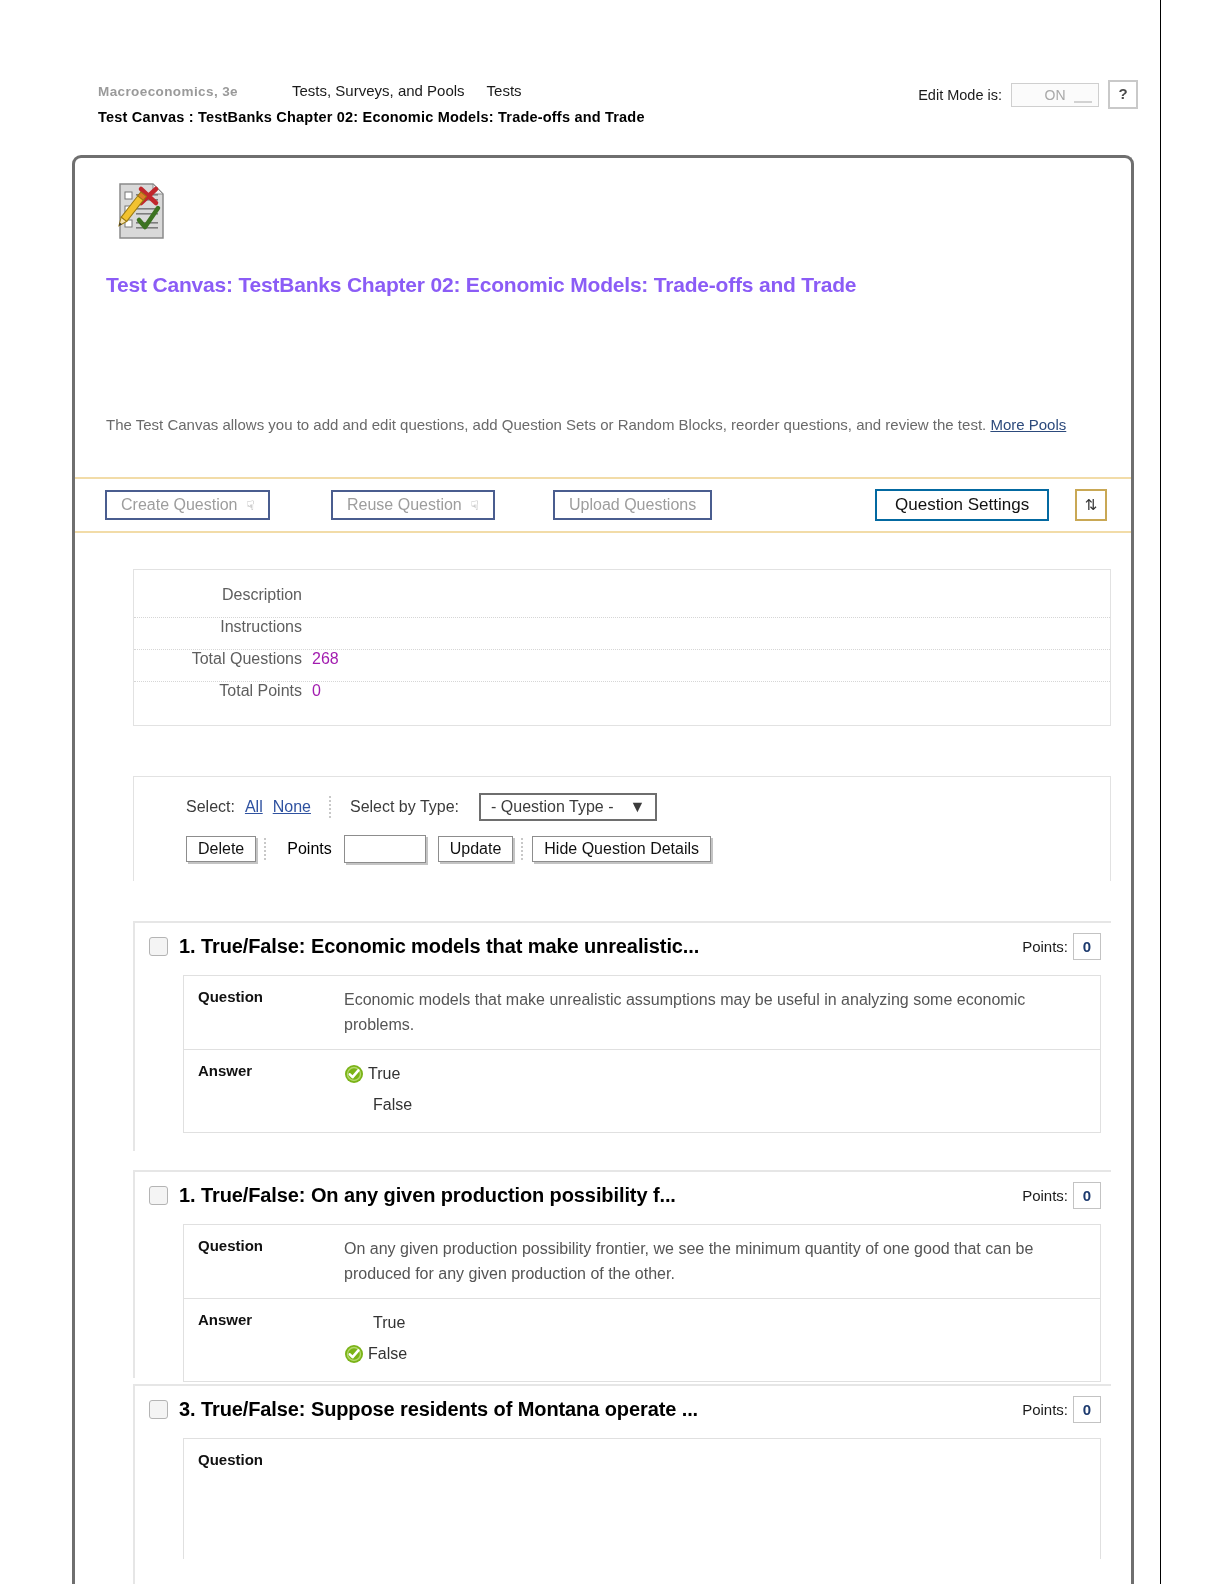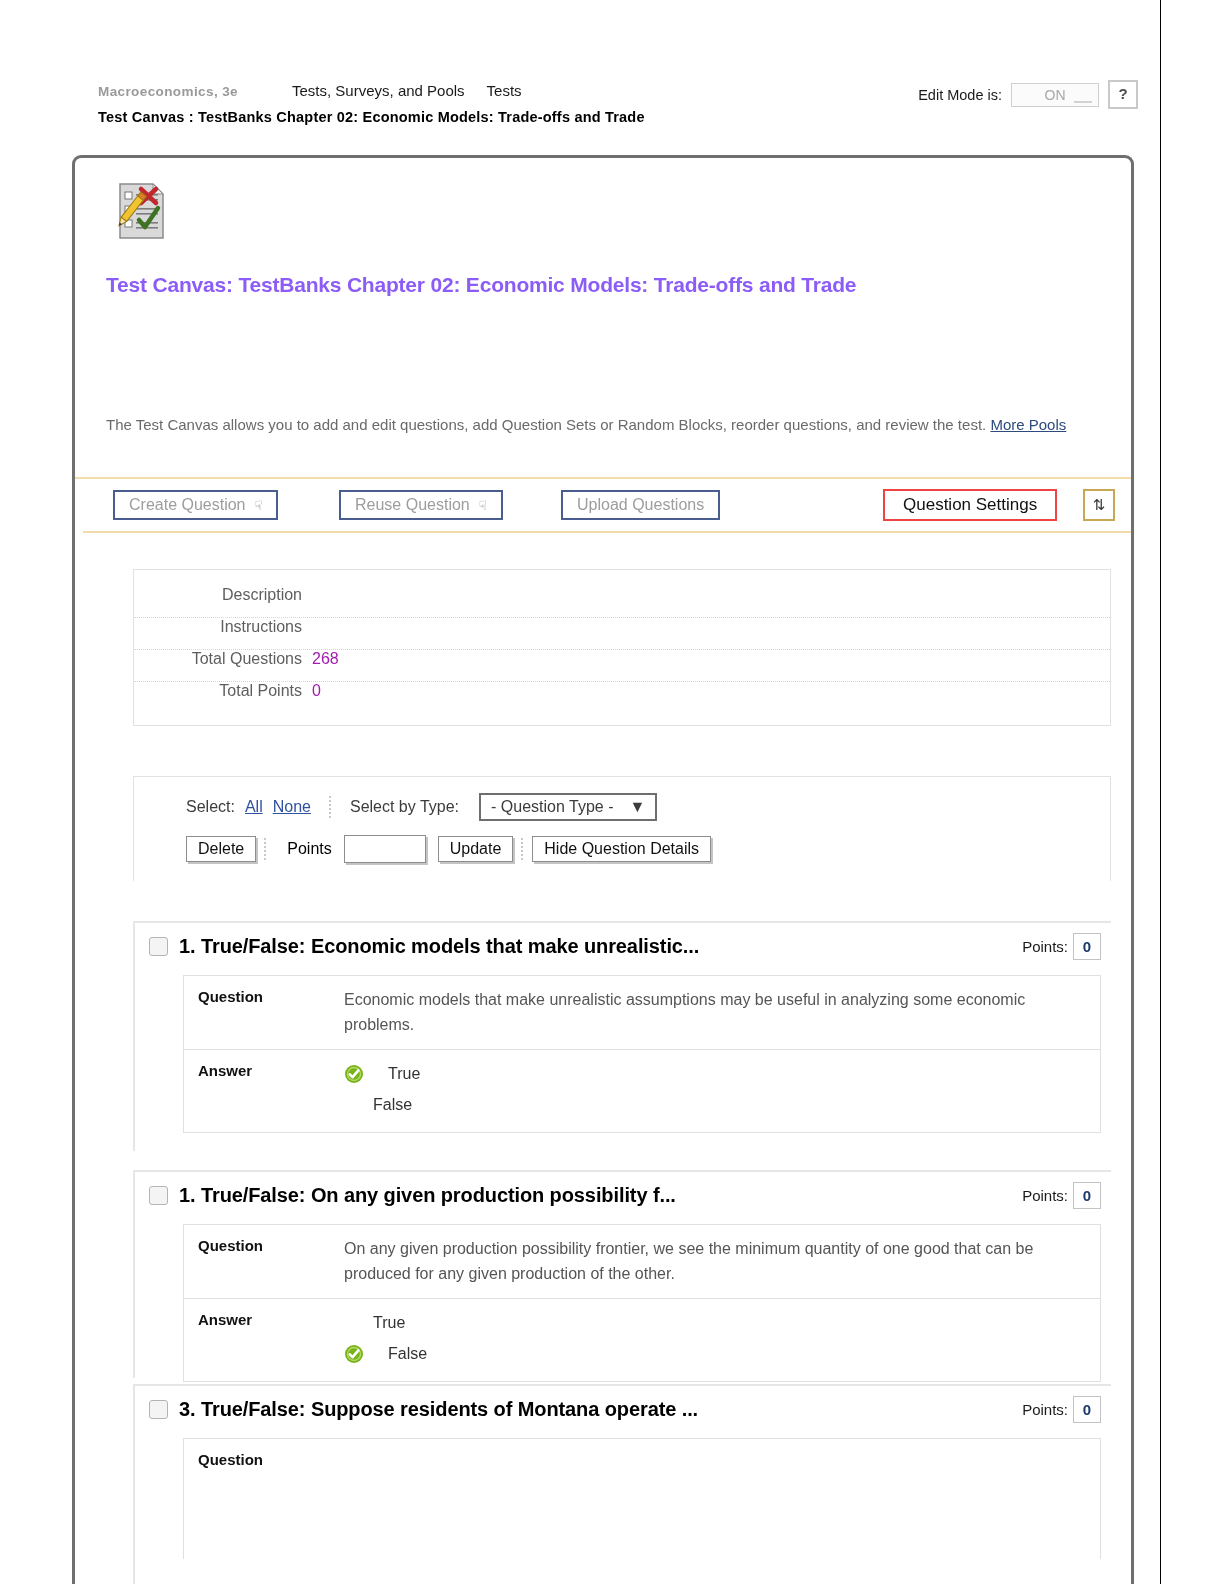--- a/index.html
+++ b/index.html
@@ -163,21 +163,21 @@
     left: 0;
     top: 319px;
     width: 1056px;
     height: 2px;
     background: #f2dca8;
   }
 
   
   .toolbar {
     position: absolute;
-    left: 8px;
+    left: 0;
     top: 321px;
     width: 1056px;
     height: 52px;
     background: #ffffff;
     border-bottom: 2px solid #f2dca8;
   }
   .tb-btn {
     position: absolute;
     top: 11px;
     height: 30px;
@@ -201,21 +201,21 @@
   .tb-create { left: 30px; }
   .tb-reuse  { left: 256px; }
   .tb-upload { left: 478px; }
 
   .qsettings {
     position: absolute;
     left: 800px;
     top: 10px;
     height: 32px;
     padding: 0 18px;
-    border: 2px solid #ef4444;
+    border: 2px solid #0369a1;
     background: #ffffff;
     color: #111;
     font-size: 17px;
     display: flex;
     align-items: center;
     box-sizing: border-box;
   }
   .reorder-btn {
     position: absolute;
     left: 1000px;
@@ -435,21 +435,21 @@
   }
   .qrow-body {
     font-size: 16px;
     color: #555;
     line-height: 25px;
     padding: 11px 18px 12px 0;
   }
   .ans-line {
     display: flex;
     align-items: center;
-    gap: 24px;
+    gap: 4px;
     height: 31px;
     font-size: 16px;
     color: #333;
   }
   .ans-line.indent { padding-left: 29px; }
   .badge {
     width: 20px;
     height: 20px;
     flex: none;
   }

